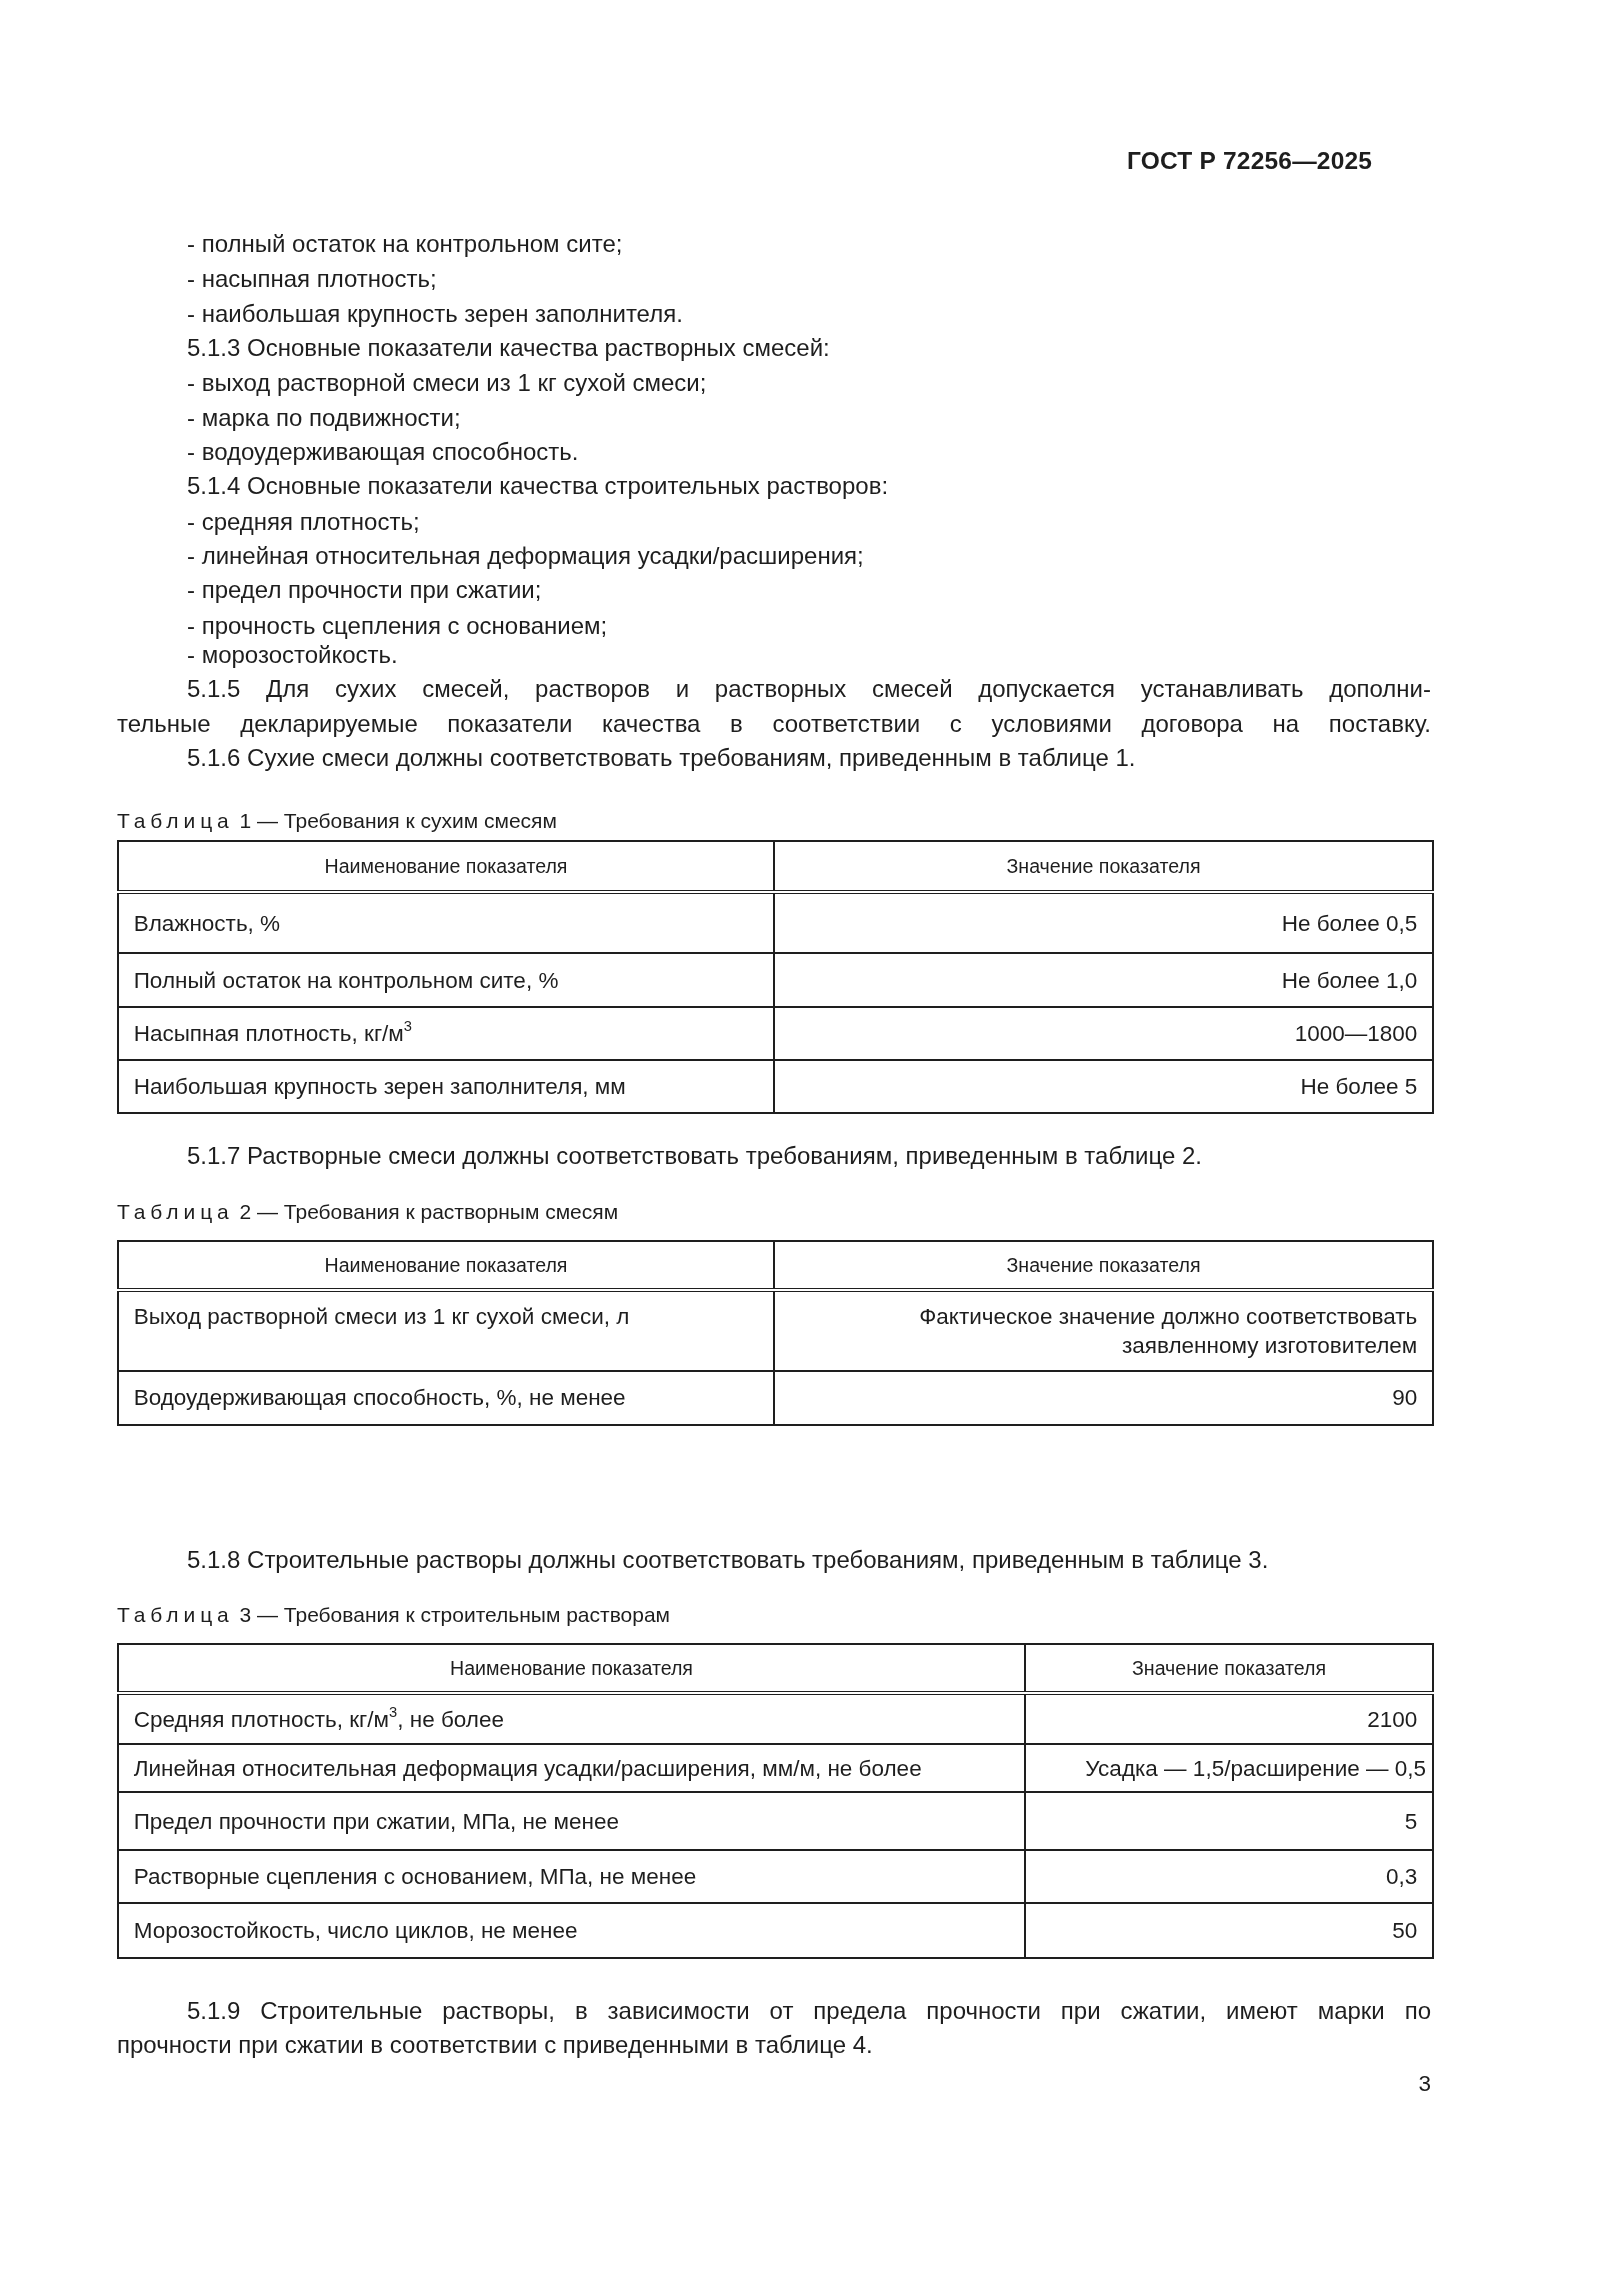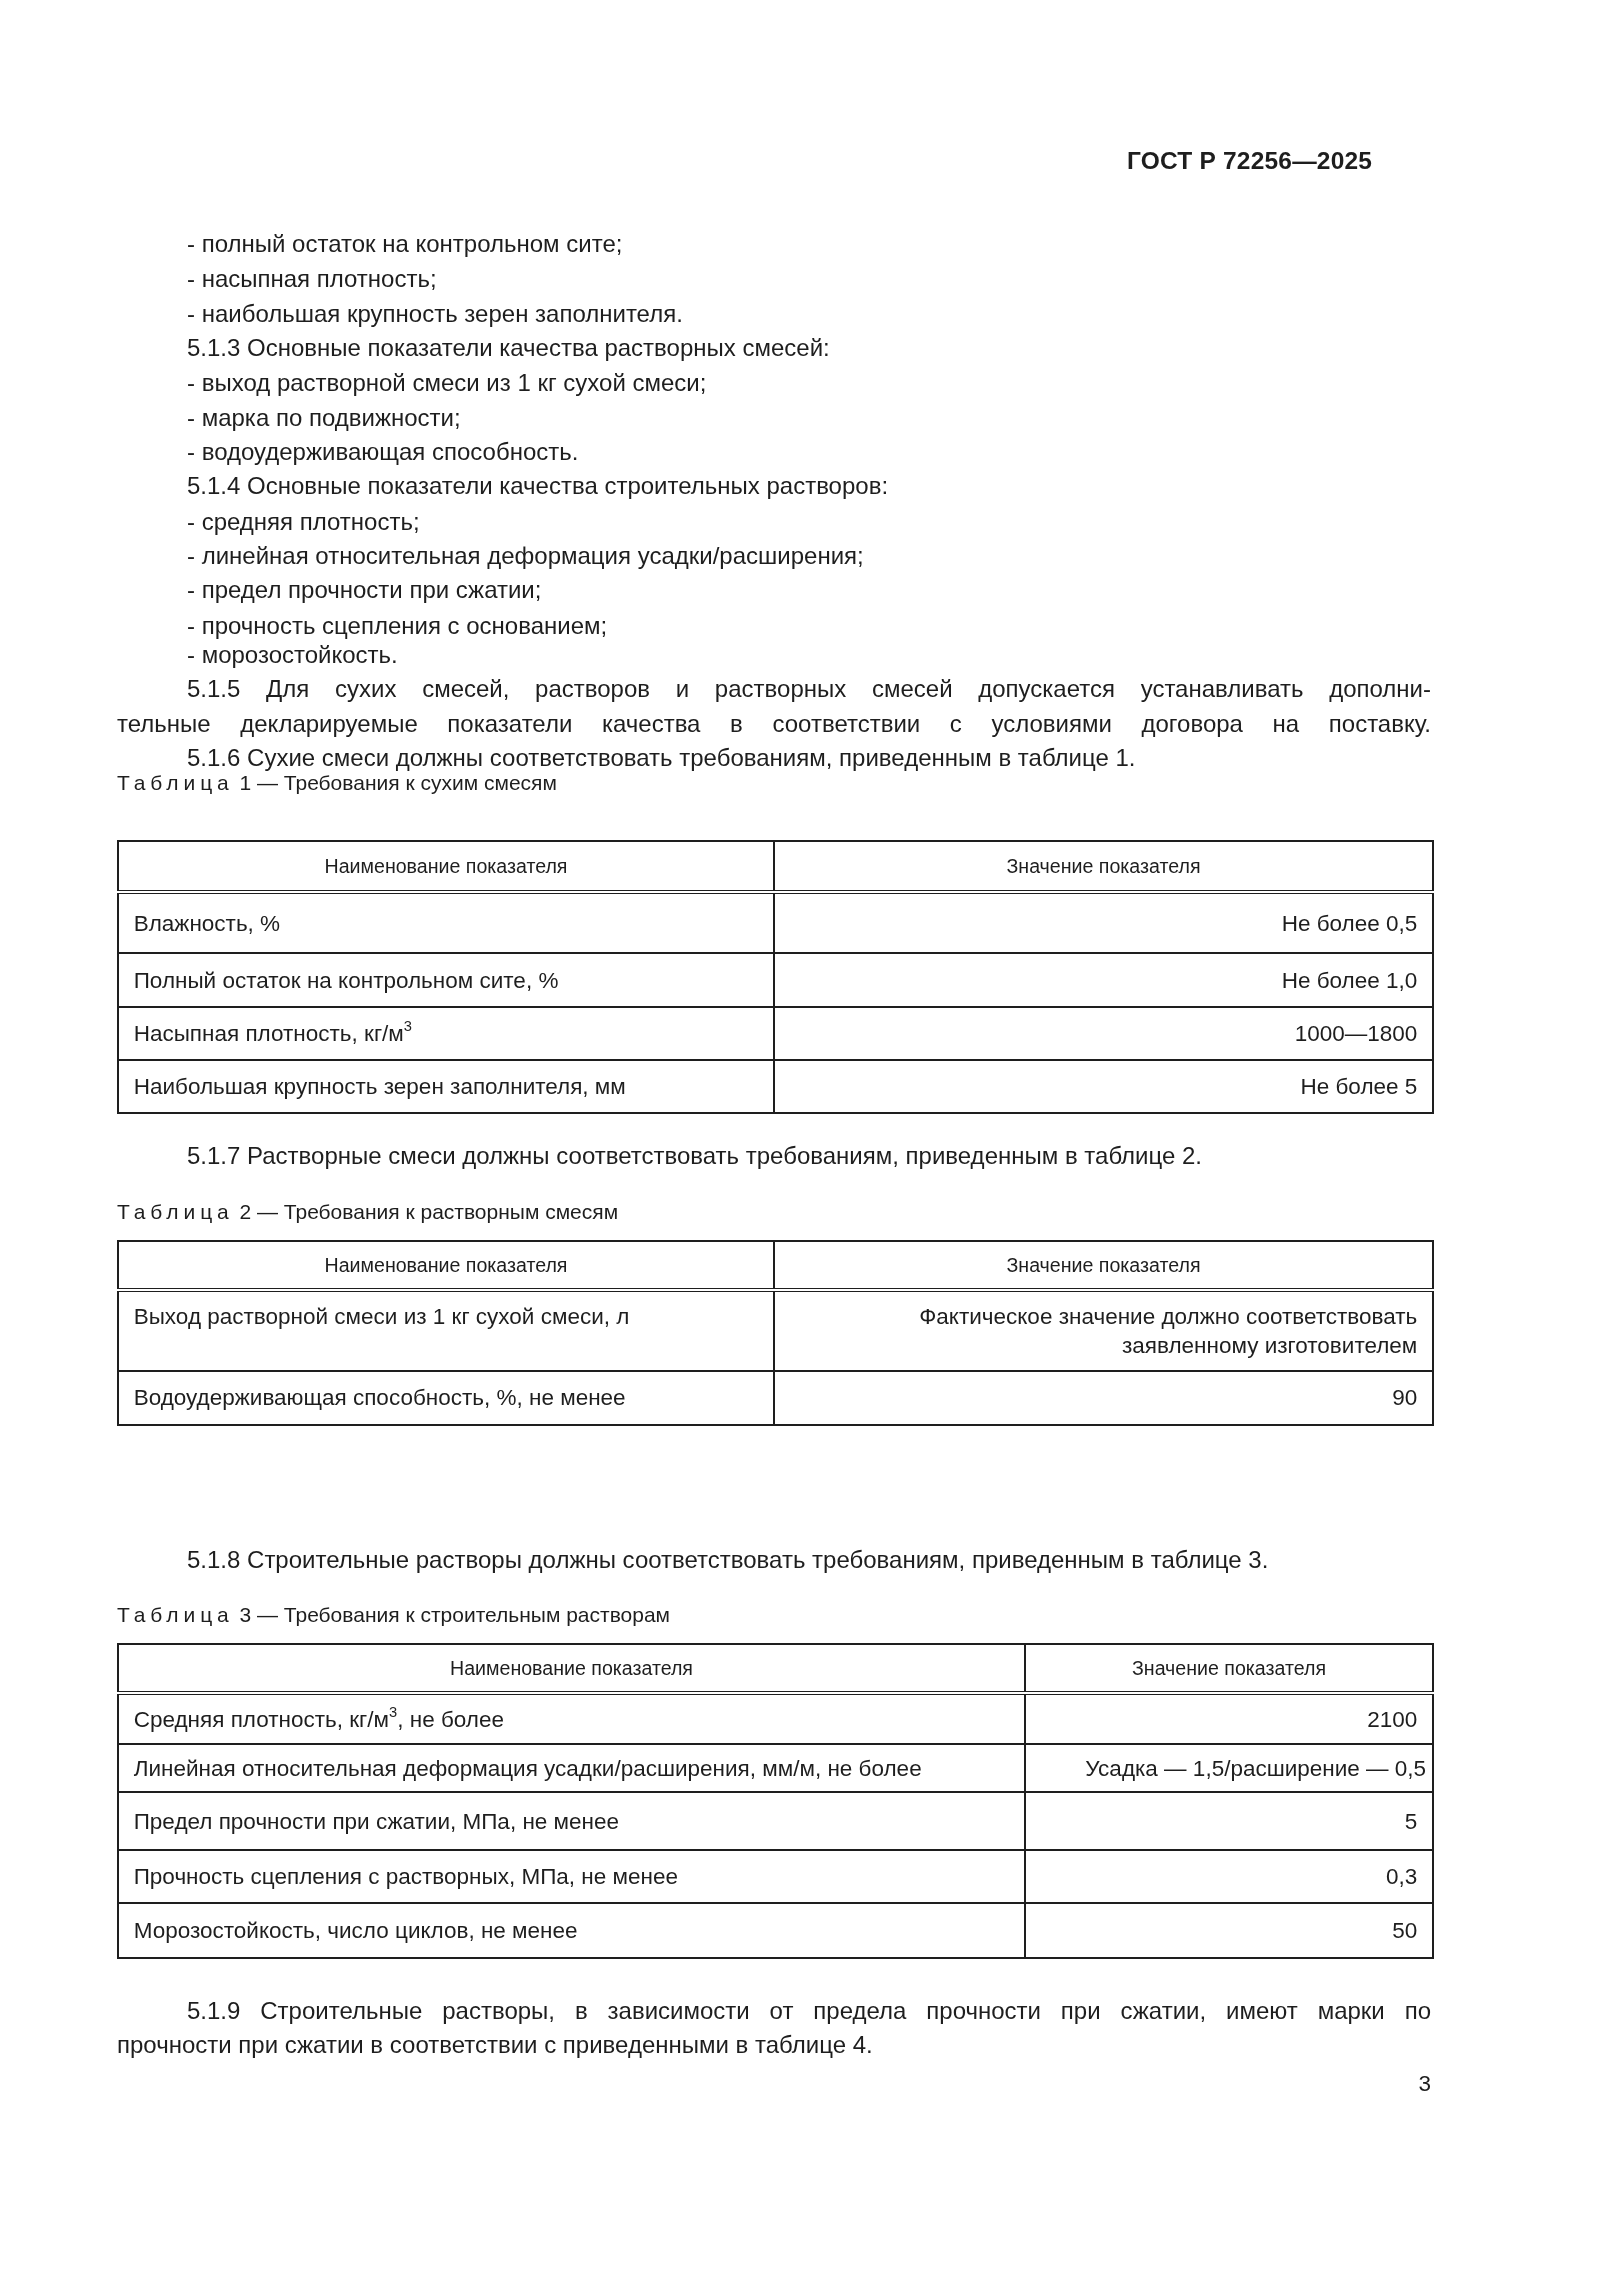--- a/index.html
+++ b/index.html
@@ -60,21 +60,21 @@
 <div class="line indent" style="top:539px">- линейная относительная деформация усадки/расширения;</div>
 <div class="line indent" style="top:573px">- предел прочности при сжатии;</div>
 <div class="line indent" style="top:609px">- прочность сцепления с основанием;</div>
 <div class="line indent" style="top:638px">- морозостойкость.</div>
 
 <div class="line indent justify" style="top:672px">5.1.5 Для сухих смесей, растворов и растворных смесей допускается устанавливать дополни-</div>
 <div class="line justify" style="top:707px">тельные декларируемые показатели качества в соответствии с условиями договора на поставку.</div>
 
 <div class="line indent" style="top:741px">5.1.6  Сухие смеси должны соответствовать требованиям, приведенным в таблице 1.</div>
 
-<div class="caption" style="top:768px">
+<div class="caption" style="top:806px">
   <span class="spaced">Таблица</span><span> 1 — Требования к сухим смесям</span>
 </div>
 <table class="gost" style="top:840px">
   <colgroup>
       <col style="width:656px">
       <col style="width:659px">
     </colgroup>
   <thead>
     <tr style="height:51px">
       <th>Наименование показателя</th>
@@ -155,21 +155,21 @@
     </tr>
     <tr style="height:48px">
       <td class="mid" style="white-space:nowrap">Линейная относительная деформация усадки/расширения, мм/м, не более</td>
       <td class="mid val" style="white-space:nowrap;padding-left:12px;padding-right:5.9px">Усадка — 1,5/расширение — 0,5</td>
     </tr>
     <tr style="height:58px">
       <td class="mid">Предел прочности при сжатии, МПа, не менее</td>
       <td class="mid val">5</td>
     </tr>
     <tr style="height:53px">
-      <td class="mid">Прочность сцепления с растворных, МПа, не менее</td>
+      <td class="mid">Растворные сцепления с основанием, МПа, не менее</td>
       <td class="mid val">0,3</td>
     </tr>
     <tr style="height:55px">
       <td class="mid">Морозостойкость, число циклов, не менее</td>
       <td class="mid val">50</td>
     </tr>
   </tbody>
 </table>
 
 <div class="line indent justify" style="top:1994px">5.1.9  Строительные растворы, в зависимости от предела прочности при сжатии, имеют марки по</div>

